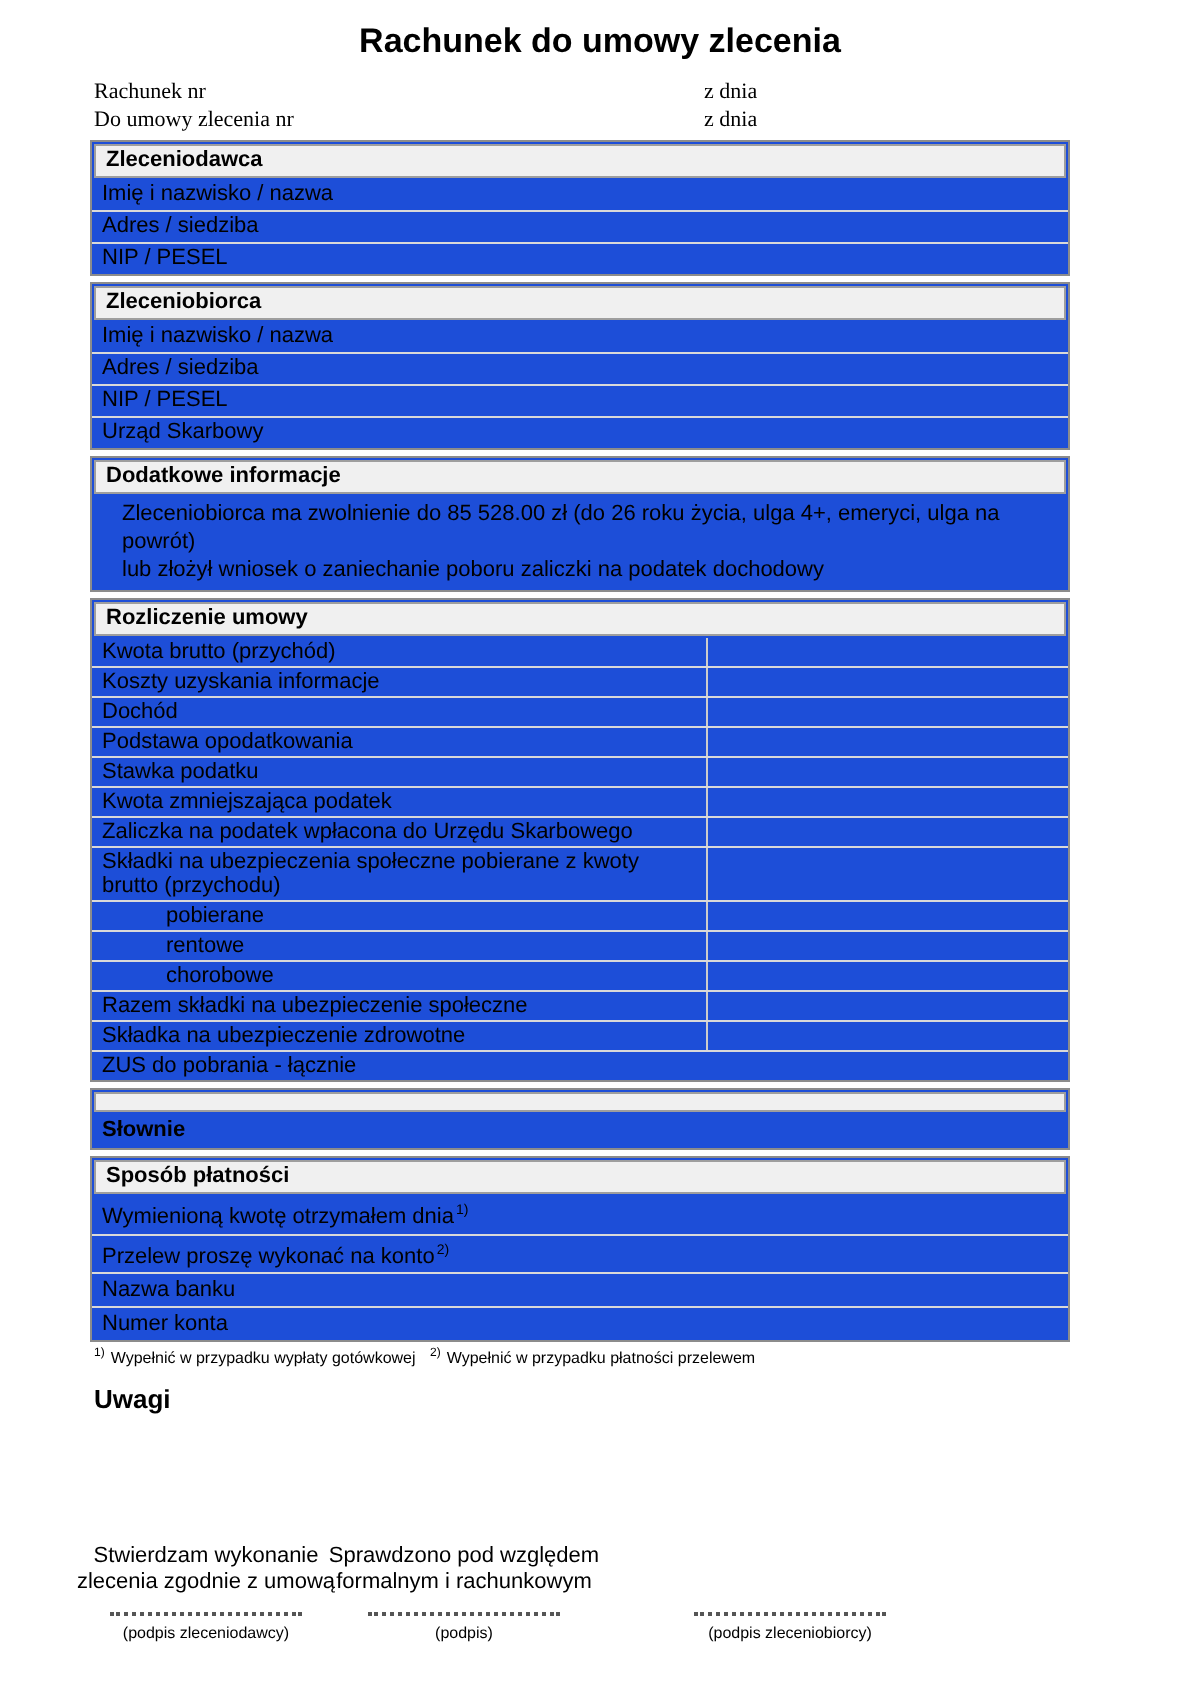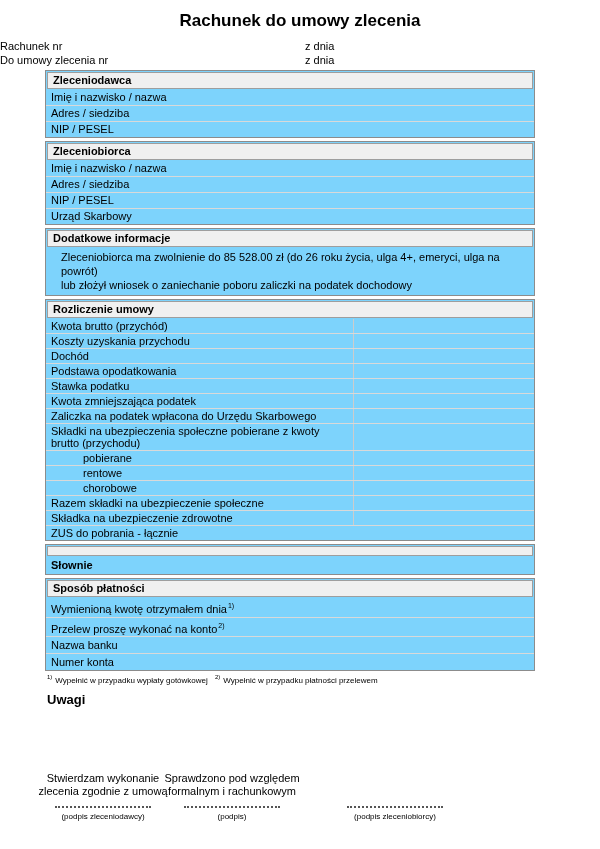--- a/index.html
+++ b/index.html
@@ -2,24 +2,24 @@
 <html style="--hdr-bg: #f0f0f0; --divider: #d9d9d9;"><head>
 <meta charset="utf-8">
 <style>
   html,body { margin:0; padding:0; background:#fff; }
   .page {
     position:relative; width:600px; height:849px; background:#fff;
     font-family:"Liberation Sans", sans-serif; font-size:11px; color:#000;
     overflow:hidden;
   }
   .title { margin:11px 0 8px; text-align:center; font-size:17px; font-weight:bold; }
-  .meta-row { position:relative; height:14px; line-height:14px; }
+  .meta-row { position:relative; margin-left:47px; height:14px; line-height:14px;font-family:Liberation Serif, serif; }
   .meta-date { position:absolute; left:305px; top:0; }
   .content { margin:3px 0 0 45px; width:490px; }
-  .box { border:1px solid #8c8c8c; margin-top:3px; background:#7dd3fc; }
+  .box { border:1px solid #8c8c8c; margin-top:3px; background:#1d4ed8; }
   .box-header {
     margin:1px; border:1px solid #9e9e9e; background:var(--hdr-bg,#f0f0f0);
     padding:1px 5px; font-weight:bold; line-height:13px; font-size:11px;
   }
   .box-header.empty { height:8px; padding:0 5px; }
   .row { padding:1px 5px; line-height:13px; }
   .row + .row { border-top:1px solid var(--divider,#d9d9d9); }
   .info { padding:2px 5px 3px 15px; line-height:14px; }
   .trow { display:flex; }
   .trow + .trow { border-top:1px solid var(--divider,#d9d9d9); }
@@ -85,21 +85,21 @@
     </div>
 
     <div class="box">
       <div class="box-header">Rozliczenie umowy</div>
 
       <div class="trow">
         <div class="lbl">Kwota brutto (przychód)</div>
         <div class="val"></div>
       </div>
       <div class="trow">
-        <div class="lbl">Koszty uzyskania przychodu</div>
+        <div class="lbl">Koszty uzyskania informacje</div>
         <div class="val"></div>
       </div>
       <div class="trow">
         <div class="lbl">Dochód</div>
         <div class="val"></div>
       </div>
       <div class="trow">
         <div class="lbl">Podstawa opodatkowania</div>
         <div class="val"></div>
       </div>

